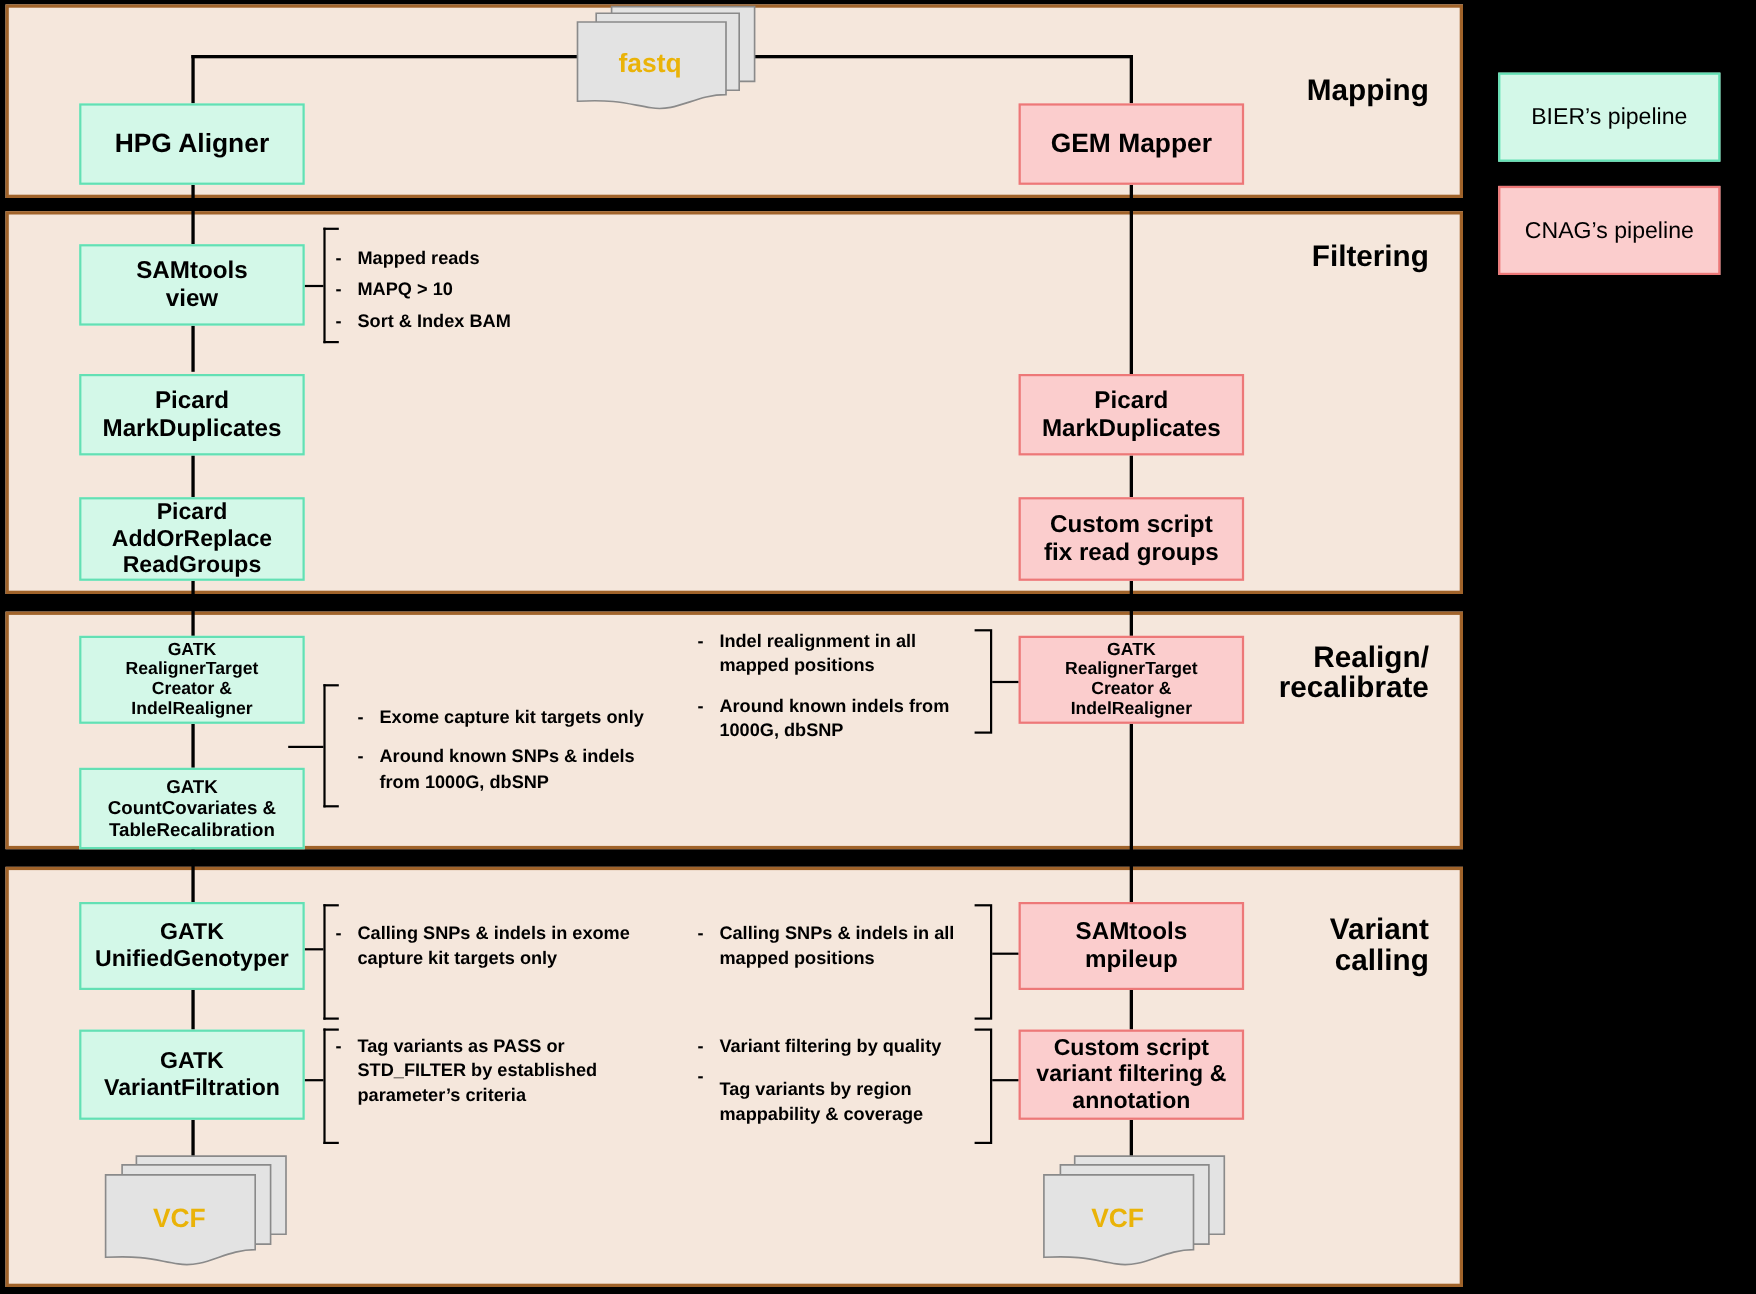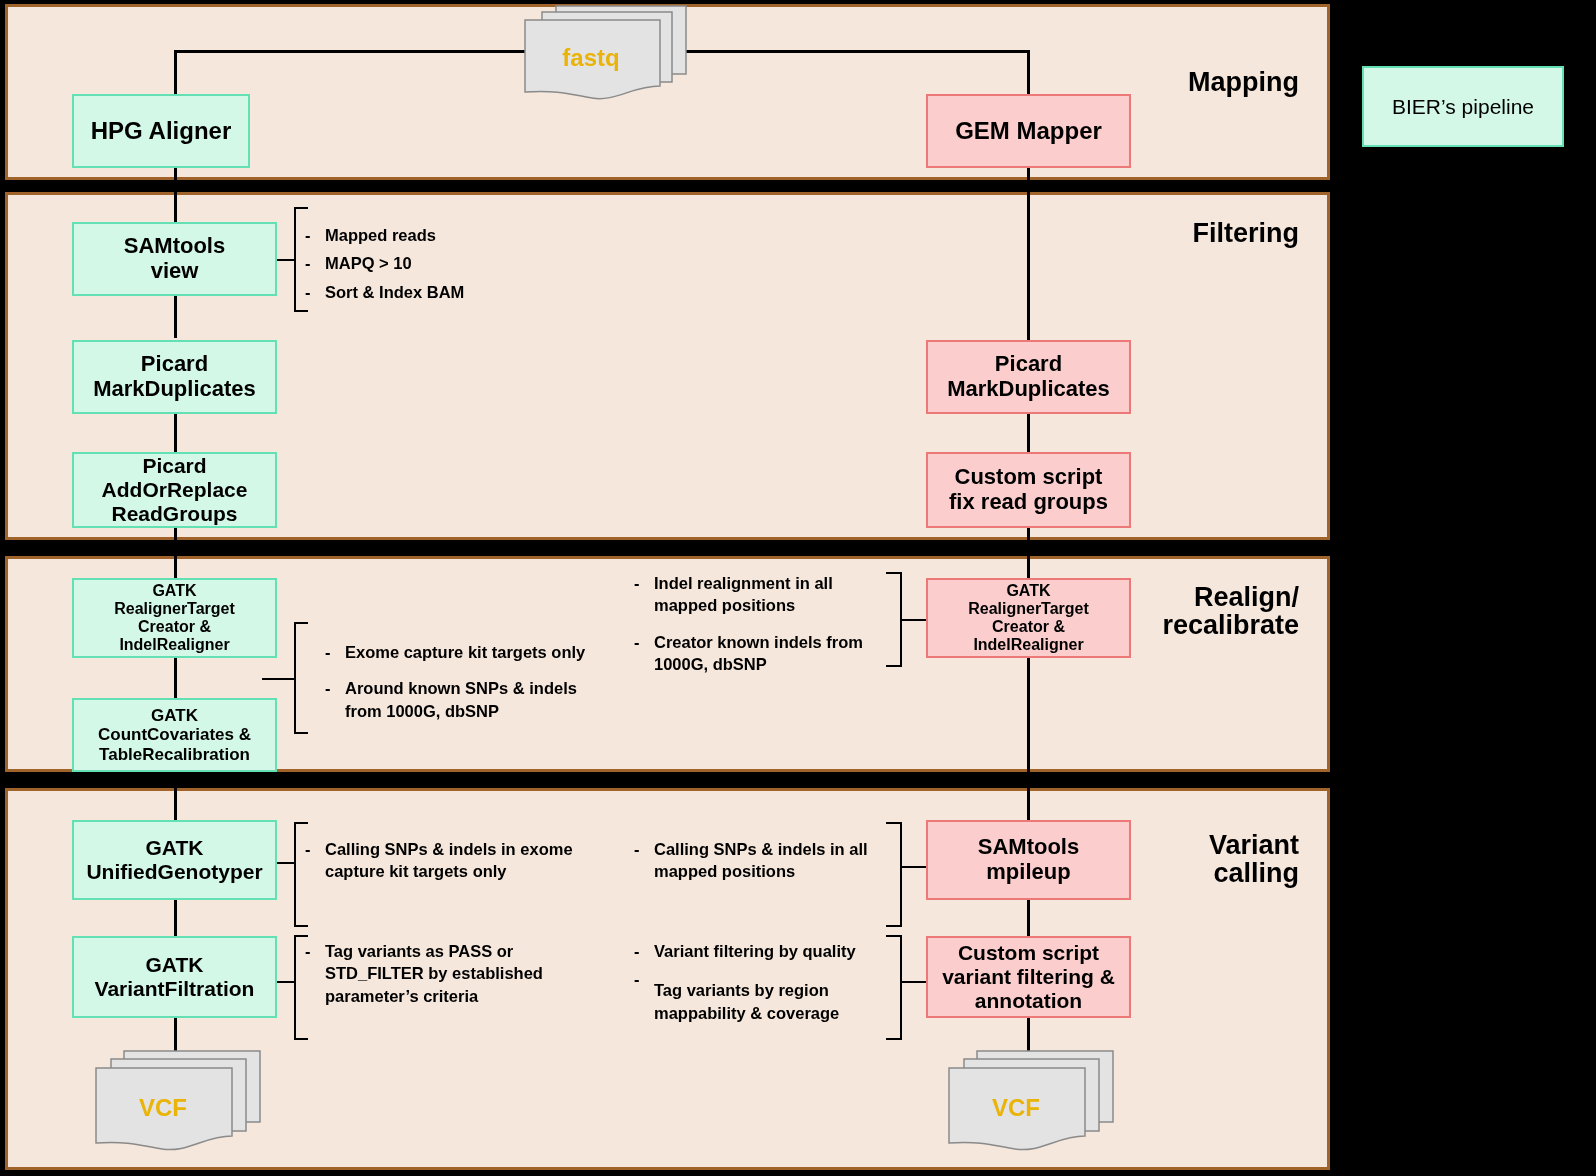--- a/index.html
+++ b/index.html
@@ -204,21 +204,21 @@
   <div class="vline" style="left:174px; top:1018px; height:48px;"></div>
 
   <div class="vline" style="left:1027px; top:50px; height:44px;"></div>
   <div class="vline" style="left:1027px; top:168px; height:172px;"></div>
   <div class="vline" style="left:1027px; top:414px; height:38px;"></div>
   <div class="vline" style="left:1027px; top:528px; height:52px;"></div>
   <div class="vline" style="left:1027px; top:658px; height:162px;"></div>
   <div class="vline" style="left:1027px; top:900px; height:36px;"></div>
   <div class="vline" style="left:1027px; top:1018px; height:48px;"></div>
 
-  <div class="node bier" style="left:72px; top:94px; width:178px; height:74px; font-size:24px;">
+  <div class="node bier" style="left:72px; top:94px; width:205px; height:74px; font-size:24px;">
     <span>HPG Aligner</span>
   </div>
 
   <div class="node cnag" style="left:926px; top:94px; width:205px; height:74px; font-size:24px;">
     <span>GEM Mapper</span>
   </div>
 
   <div class="node bier" style="left:72px; top:222px; width:205px; height:74px; font-size:22px;">
     <span>SAMtools
 view</span>
@@ -332,21 +332,21 @@
     <div class="stub" style="top:47px;"></div>
   </div>
   <div class="annot spaced" style="left:634px; top:572px; width:265px;">
     <div class="row">
         <div class="dash">-</div>
         <div class="txt" style="white-space:pre-line;">Indel realignment in all
 mapped positions</div>
       </div>
     <div class="row">
         <div class="dash">-</div>
-        <div class="txt" style="white-space:pre-line;">Creator known indels from
+        <div class="txt" style="white-space:pre-line;">Around known indels from
 1000G, dbSNP</div>
       </div>
   </div>
 
   <div class="bracket" style="left:284px; top:822px; width:24px; height:105px;">
     <div class="bar"></div>
     <div class="foot t"></div>
     <div class="foot b"></div>
     <div class="stub" style="top:40px;"></div>
   </div>
@@ -429,14 +429,17 @@
       <path d="M19,11 L154,11 L154,83 L19,83 Z" fill="#e3e3e3" stroke="#8a8a8a" stroke-width="1.5"></path>
       <path d="M4,20 L140,20 L140,88 C112,88 96,105 70,101 C50,98 40,93 4,95 Z" fill="#e3e3e3" stroke="#8a8a8a" stroke-width="1.5"></path>
     </svg>
     <div class="doclabel" style="left:0; top:46px; width:142px;">VCF</div>
   </div>
 
   <div class="legend-box node bier" style="left:1362px; top:66px; width:202px; height:81px; font-weight:normal;">
     <span>BIER’s pipeline</span>
   </div>
 
+  <div class="legend-box node cnag" style="left:1362px; top:169px; width:202px; height:81px; font-weight:normal;">
+    <span>CNAG’s pipeline</span>
+  </div>
 
 </div>
 
 </body></html>

